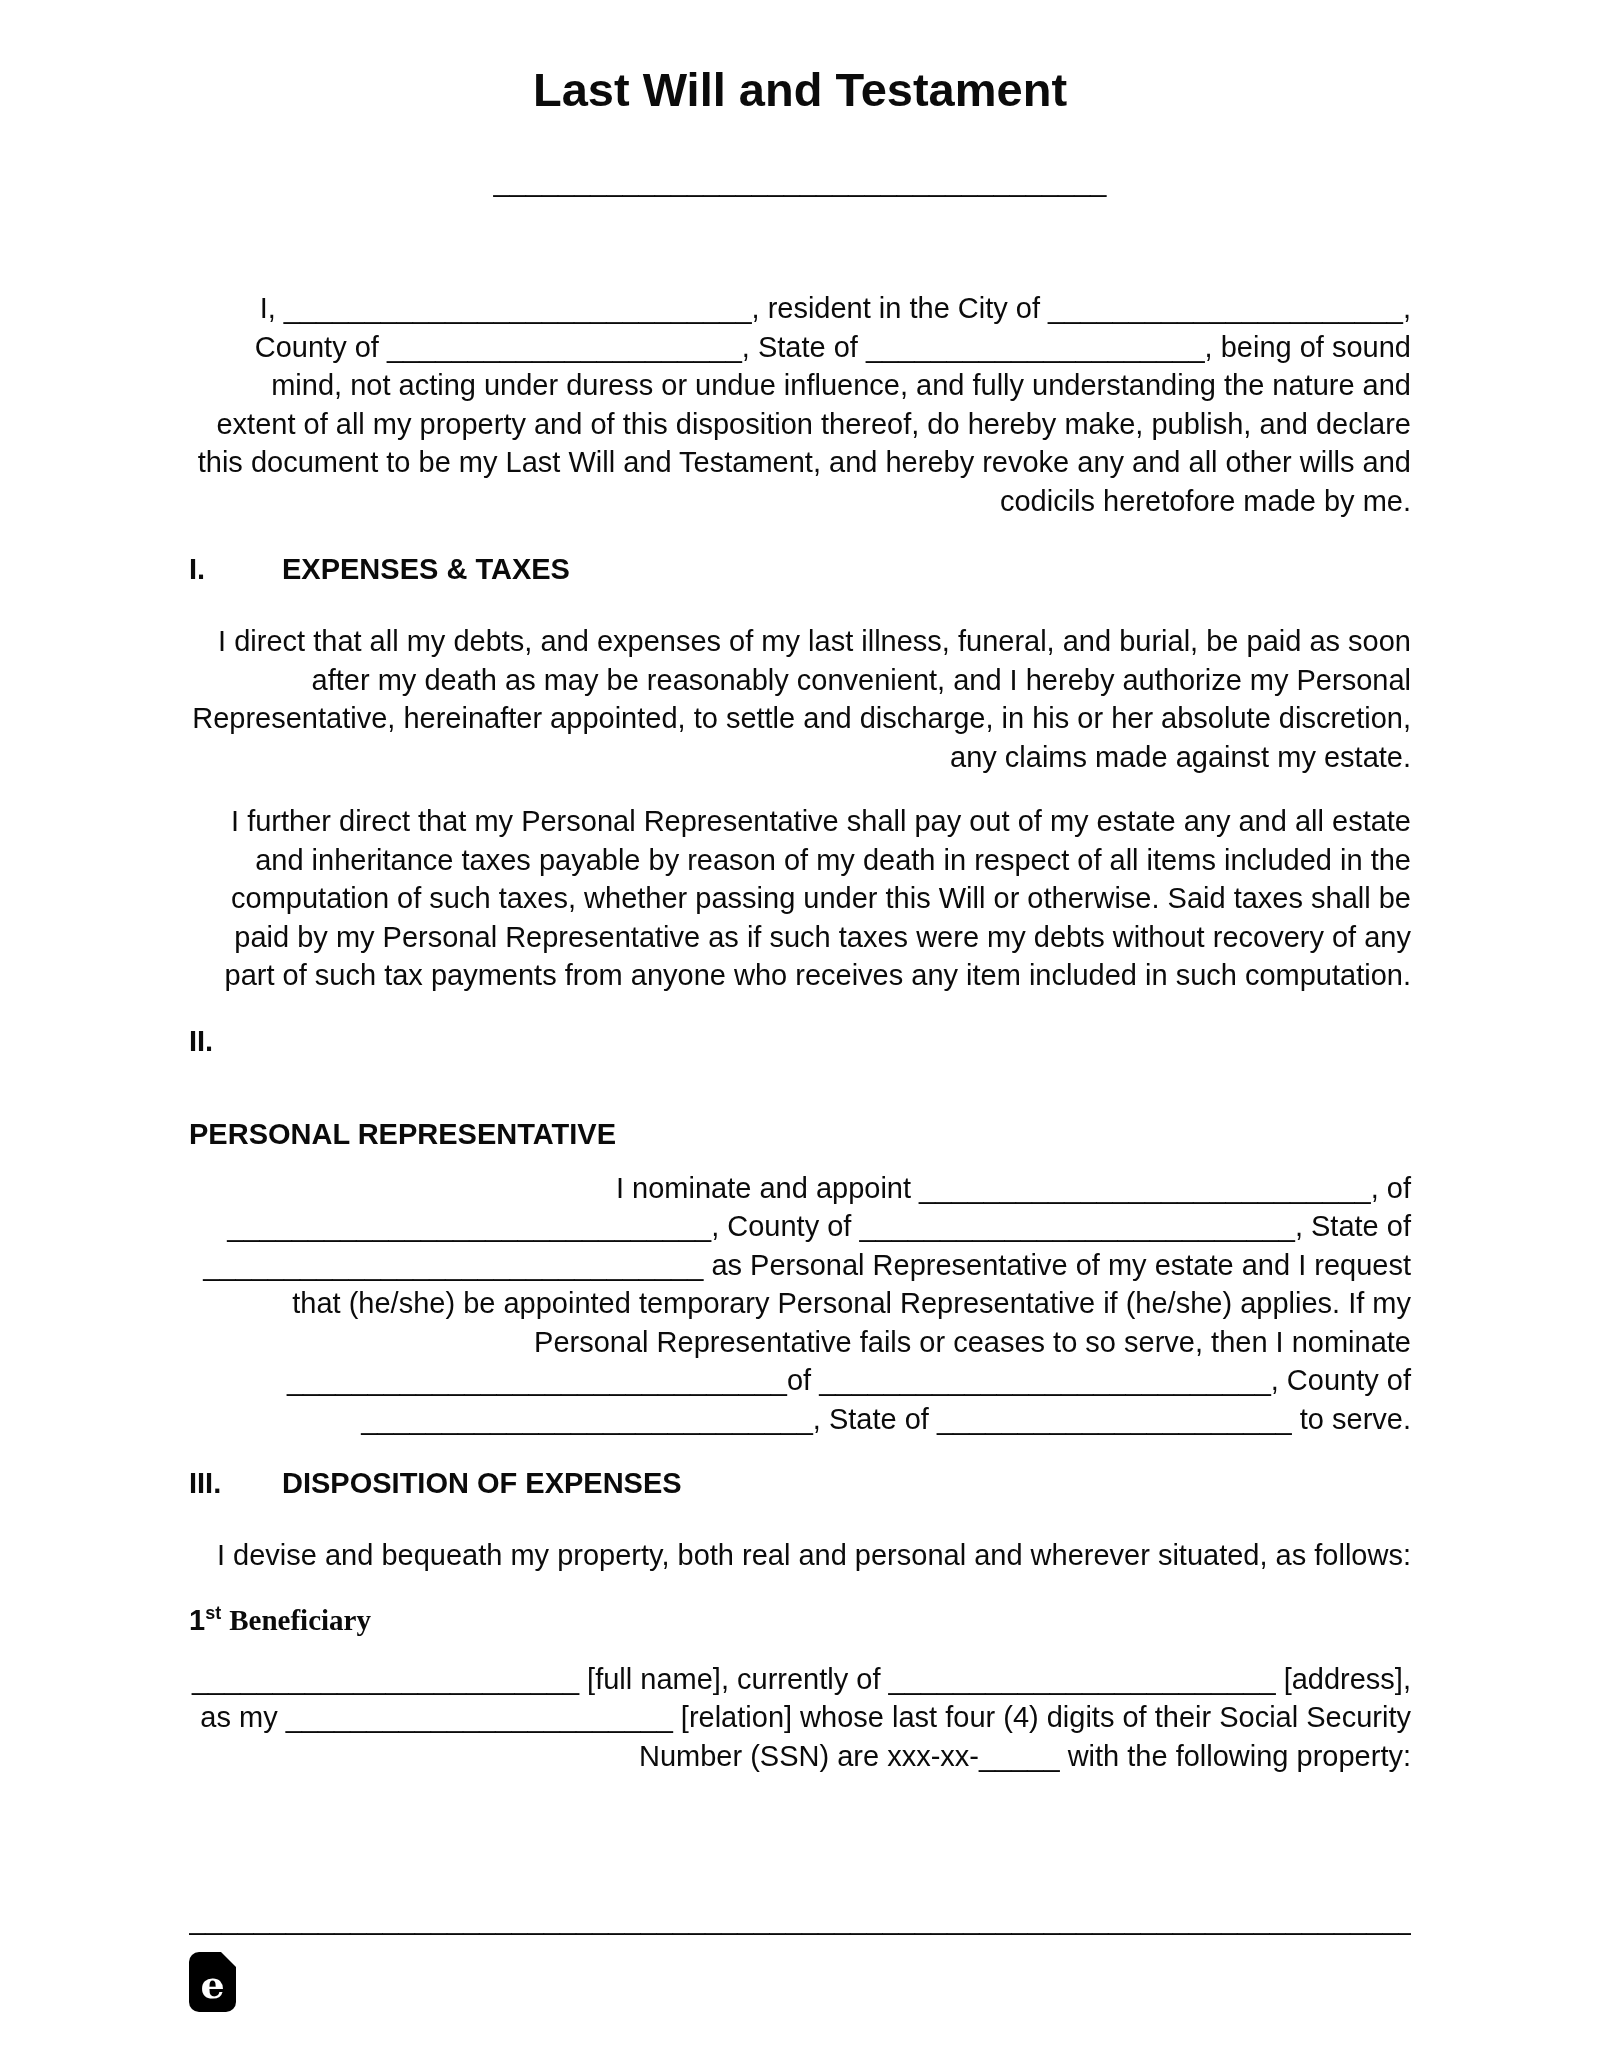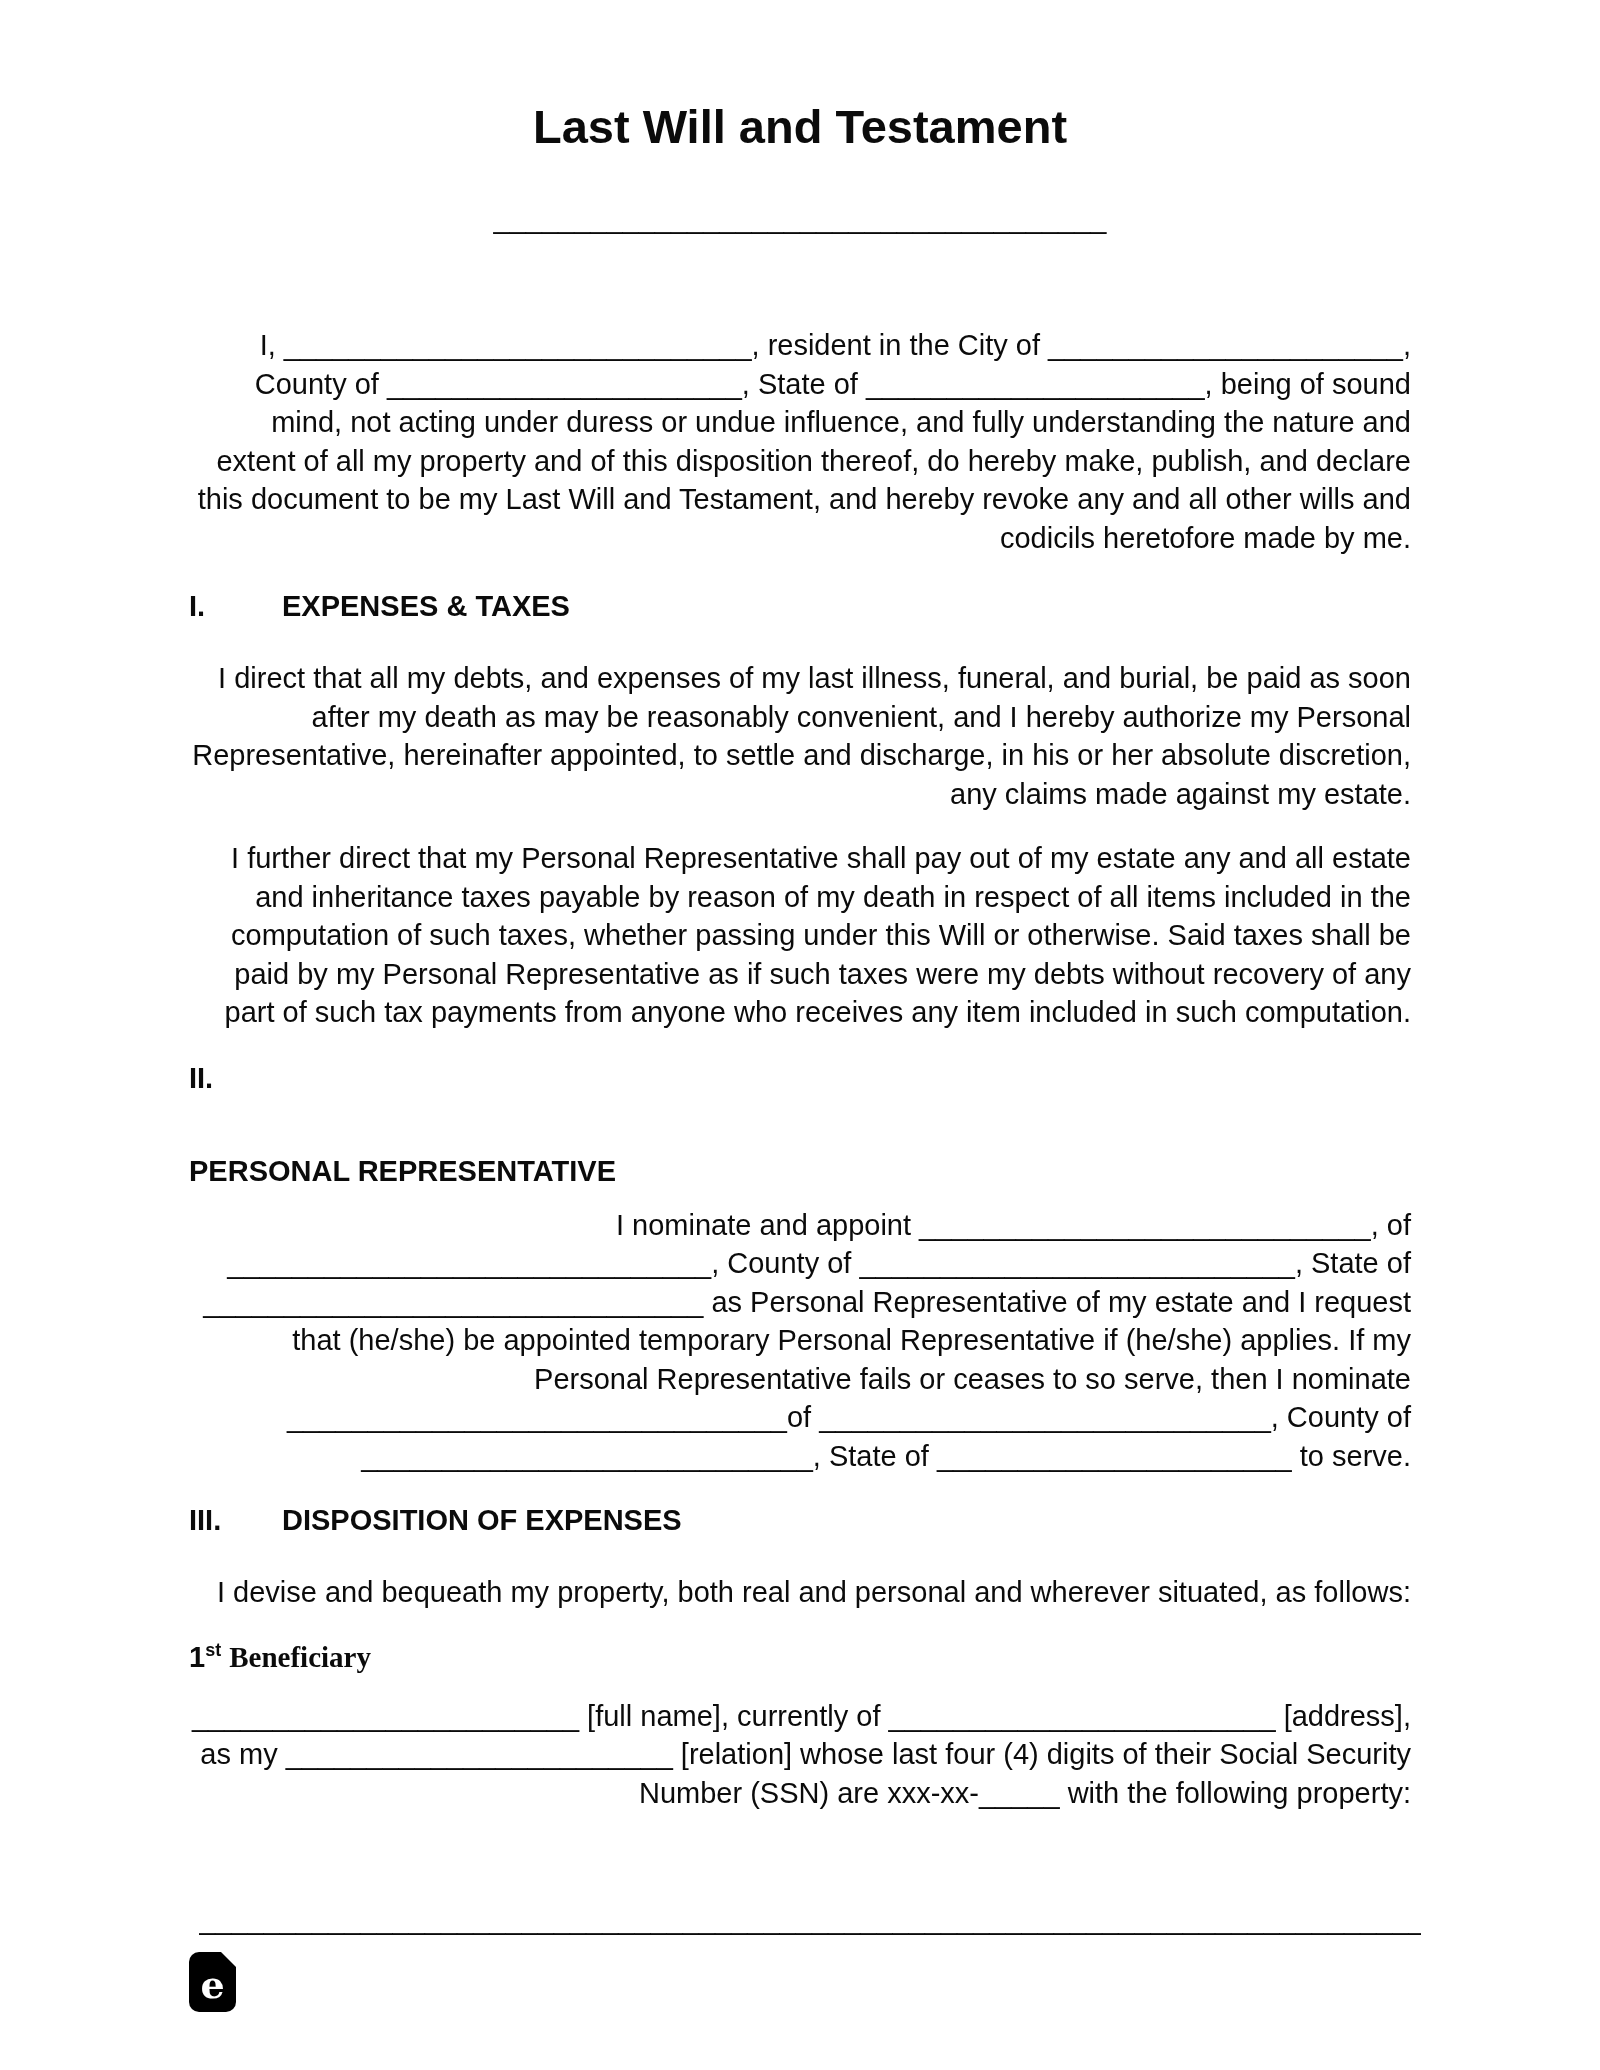--- a/index.html
+++ b/index.html
@@ -7,21 +7,21 @@
     position: relative;
     width: 1600px;
     height: 2070px;
     background: #ffffff;
     margin: 0 auto;
     overflow: hidden;
     font-family: "Liberation Sans", "DejaVu Sans", sans-serif;
     color: #0b0b0b;
   }
   .content {
-    padding: 100px 189px 0 189px;
+    padding: 63px 189px 0 189px;
   }
   h1.doc-title {
     margin: 0;
     font-size: 47px;
     line-height: 54px;
     font-weight: bold;
     text-align: center;
   }
   .subtitle {
     margin-top: 2px;
@@ -61,21 +61,21 @@
     margin: 22px 0 21px 0;
   }
   .h3 sup {
     font-size: 62%;
     vertical-align: super;
     line-height: 0;
   }
   .h3 .benef-label { margin-left: 0.28em; font-family: Liberation Serif, serif; }
   .footer-rule {
     position: absolute;
-    left: 199px;
+    left: 189px;
     top: 1900px;
     width: 1222px;
     font-size: 29px;
     line-height: 38.5px;
     white-space: nowrap;
     overflow: hidden;
   }
   .logo {
     position: absolute;
     left: 189px;

